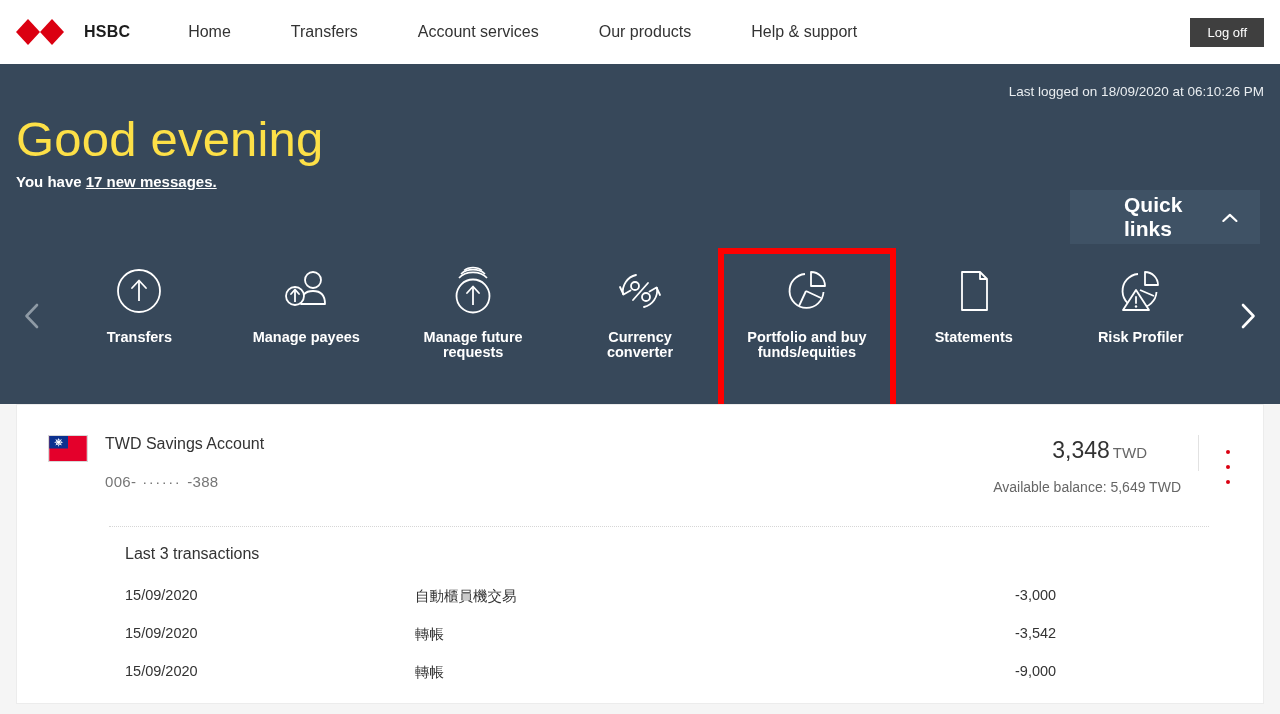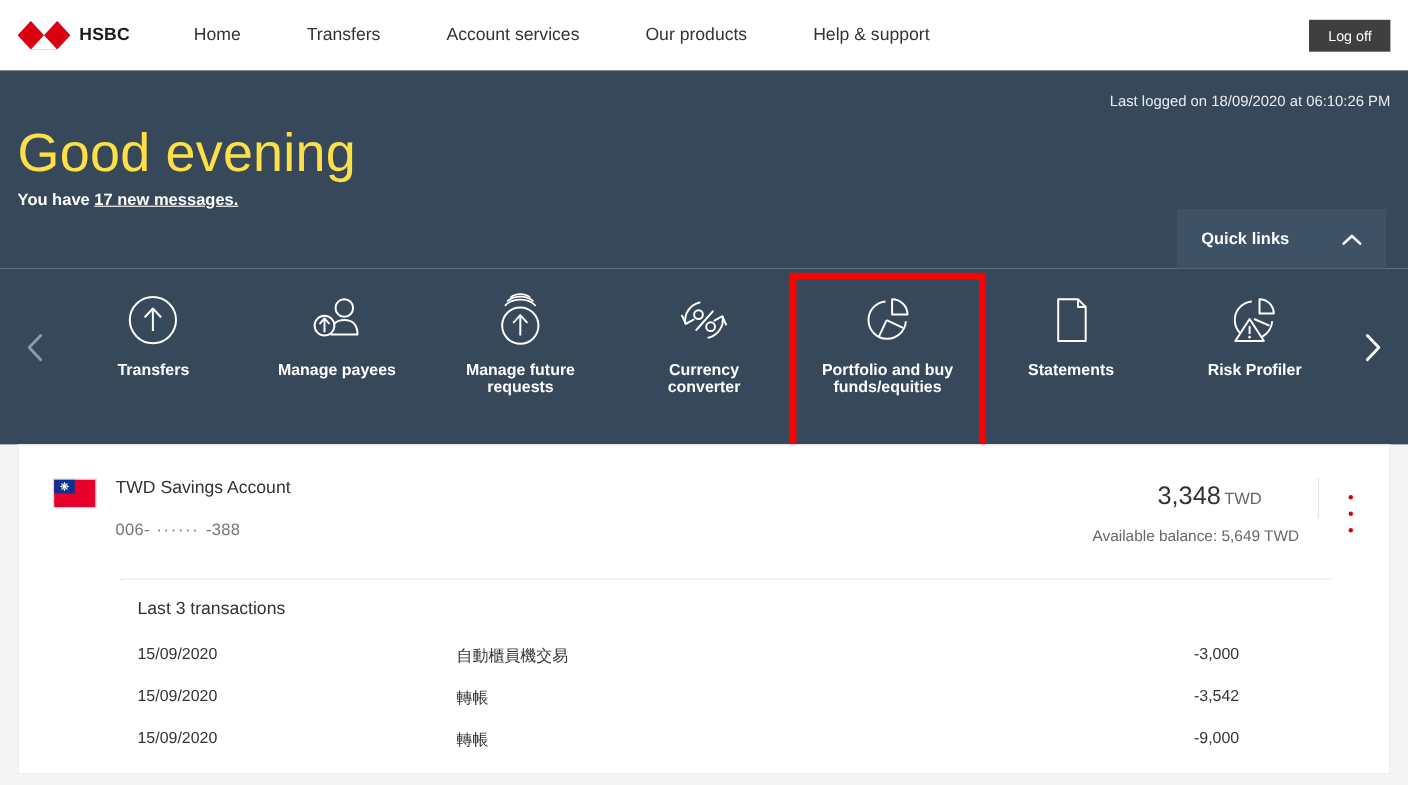--- a/index.html
+++ b/index.html
@@ -10,21 +10,21 @@
     overflow: hidden;
   }
   .page { position: relative; width: 1280px; height: 714px; background: #f5f5f5; }
 
   
   .topbar {
     position: absolute; top: 0; left: 0; width: 1280px; height: 64px;
     background: #ffffff; display: flex; align-items: center;
     border-bottom: 1px solid #ffffff;
   }
-  .brand { display: flex; align-items: center; margin-left: 16px; }
+  .brand { display: flex; align-items: center; margin-left: 16px; gap: 12px; }
   .hsbc-mark { width: 48px; height: 26px; display: block; }
   .brand-text {
     font-size: 16px; font-weight: bold; color: #1c1c1c;
     margin-left: 8px; letter-spacing: .2px;
   }
   .mainnav { display: flex; align-items: center; margin-left: 58px; }
   .mainnav a {
     font-size: 16px; color: #333333; text-decoration: none;
     padding: 0 0; margin-right: 60px; white-space: nowrap;
   }
@@ -55,21 +55,21 @@
   }
   .messages a { color: #ffffff; text-decoration: underline; }
 
   
   .quicklinks-panel {
     position: absolute; right: 20px; top: 190px;
     width: 190px; height: 54px;
     background: #3f5265; display: flex; align-items: center;
     justify-content: space-between; padding: 0 22px; cursor: pointer;
   }
-  .quicklinks-panel .ql-title { font-size: 15px; font-weight: bold; color: #ffffff; }
+  .quicklinks-panel .ql-title { font-size: 21px; font-weight: bold; color: #ffffff; margin-left: 32px; }
   .chev-up { width: 18px; height: 11px; display: block; }
 
   
   .ql-band {
     position: absolute; top: 244px; left: 0; width: 1280px; height: 160px;
     background: #37485a;
   }
   .ql-arrow {
     position: absolute; top: 302px; width: 28px; height: 28px;
     display: flex; align-items: center; justify-content: center; cursor: pointer;
@@ -146,21 +146,21 @@
   }
   .txn-table {
     position: absolute; left: 108px; top: 182px; width: 1072px;
     border-collapse: collapse;
   }
   .txn-table td {
     font-size: 14.5px; color: #333333; padding: 0 0 19px 0; vertical-align: top;
   }
   .txn-date { width: 290px; }
   .txn-desc { width: 600px; }
-  .txn-amt { text-align: center; }
+  .txn-amt { text-align: left; }
 </style>
 </head>
 <body>
 
 <div class="page">
 
   <div class="topbar">
     <div class="brand">
       <svg class="hsbc-mark" viewBox="0 0 48 26">
         <polygon points="12,0 36,0 48,13 36,26 12,26 0,13" fill="#db0011"></polygon>

